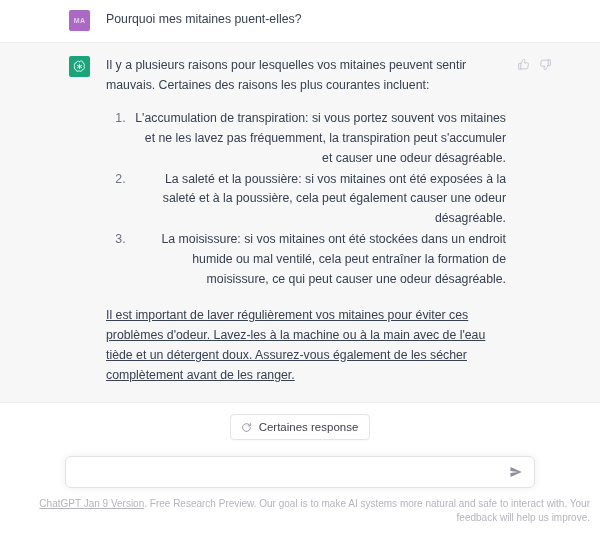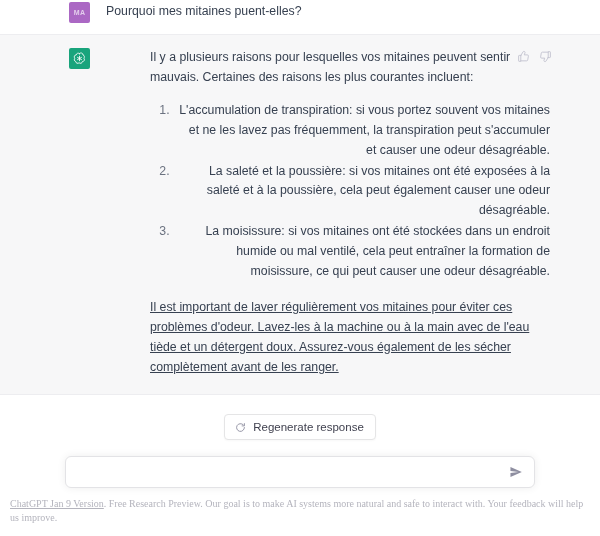--- a/index.html
+++ b/index.html
@@ -50,22 +50,22 @@
 
   .msg-inner {
     display: flex;
     align-items: flex-start;
     padding: 12px 0 12px 0;
     margin: 0 auto;
     width: 600px;
     position: relative;
   }
 
-  .msg-user .msg-inner { padding-top: 2px; padding-bottom: 11px; }
-  .msg-assistant .msg-inner { padding-top: 13px; padding-bottom: 16px; gap: 44px; }
+  .msg-user .msg-inner { padding-top: 10px; padding-bottom: 11px; }
+  .msg-assistant .msg-inner { padding-top: 13px; padding-bottom: 16px; }
 
   .avatar {
     width: 21px;
     height: 21px;
     min-width: 21px;
     border-radius: 2px;
     margin-left: 69px;
     display: flex;
     align-items: center;
     justify-content: center;
@@ -223,26 +223,25 @@
     color: #8e8ea0;
     display: flex;
     align-items: center;
     justify-content: center;
   }
 
   .send-btn svg { display: block; }
 
   
   .footer {
-    text-align: left;
+    text-align: right;
     font-size: 10px;
     color: #b4b4bd;
     padding: 9px 10px 7px 10px;
     line-height: 1.4;
-    font-family: Liberation Serif, serif;
   }
 
   .footer a {
     color: #b4b4bd;
     text-decoration: underline;
   }
 </style>
 </head>
 <body>
 
@@ -312,21 +311,21 @@
   <div class="composer-area">
 
     <div class="regen-row">
       <button class="regen-btn">
         <span class="regen-icon">
           <svg width="11" height="11" viewBox="0 0 24 24" fill="none" stroke="currentColor" stroke-width="2" stroke-linecap="round" stroke-linejoin="round">
             <path d="M20.5 12a8.5 8.5 0 1 1-2.6-6.1"></path>
             <polyline points="20.5 3.5 20.5 8.5 15.5 8.5"></polyline>
           </svg>
         </span>
-        <span>Regenerate response</span>
+        <span>Certaines response</span>
       </button>
     </div>
 
     <div class="input-row">
       <div class="input-wrap">
         <input class="chat-input" type="text" value="" placeholder="" style="">
         <button class="send-btn">
           <span>
             <svg width="14" height="14" viewBox="0 0 24 24" fill="currentColor">
               <path d="M2.5 20.5L22 12 2.5 3.5v6.6L16 12 2.5 13.9v6.6z"></path>

